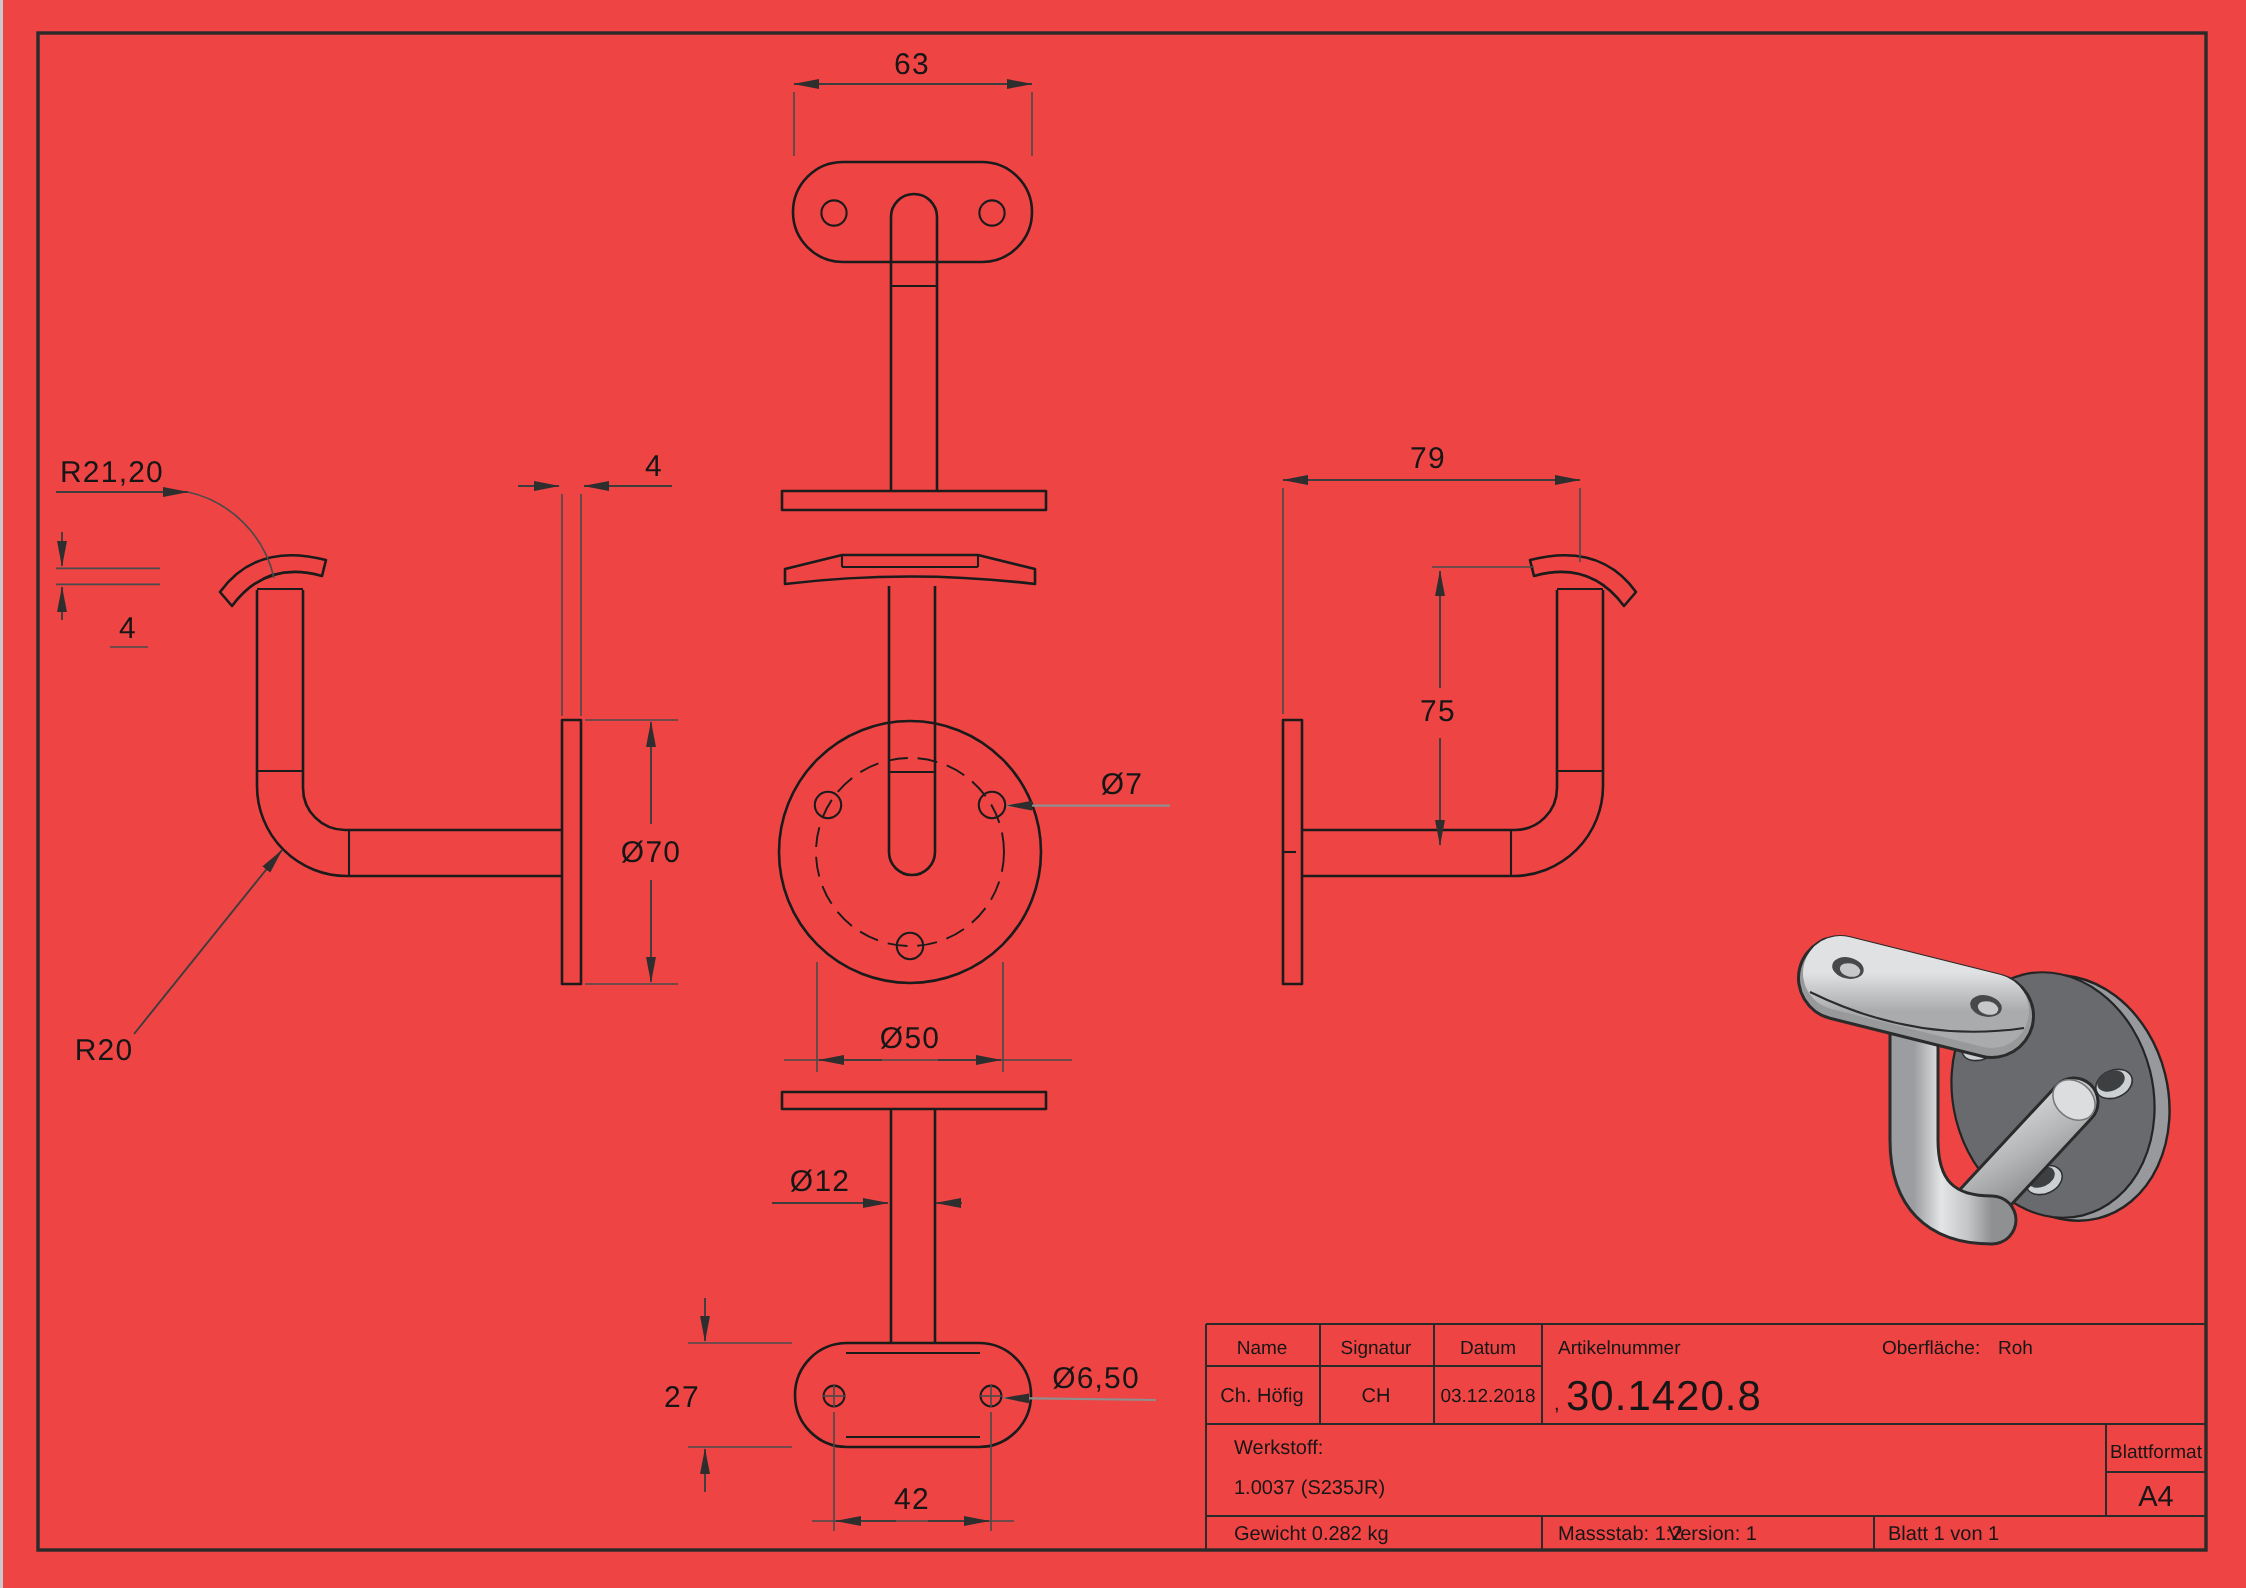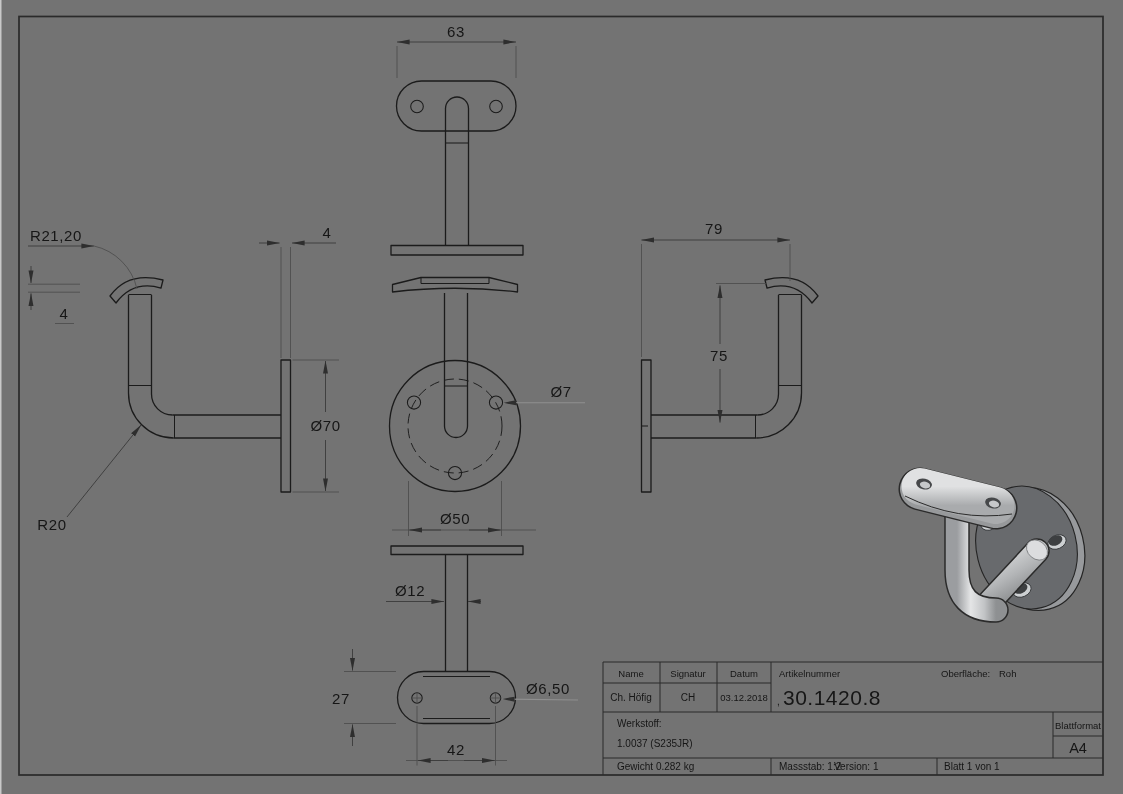--- a/index.html
+++ b/index.html
@@ -1,16 +1,16 @@
 <!DOCTYPE html>
 <html><head>
 <meta charset="utf-8">
 <style>
   html,body{margin:0;padding:0;background:#ffffff;}
-  .sheet{position:relative;width:1123px;height:794px;background:#737373;overflow:hidden;
+  .sheet{position:relative;width:1123px;height:794px;background:#ef4444;overflow:hidden;
          font-family:"Liberation Sans",sans-serif;}
   svg{position:absolute;left:0;top:0;}
   svg text{font-family:"Liberation Sans",sans-serif;fill:#161616;}
   .dt{font-size:15px;letter-spacing:0.6px;}
   .pl{stroke:#1b1b1b;stroke-width:1.3;fill:none;stroke-linejoin:round;}
   .pl2{stroke:#1b1b1b;stroke-width:1.05;fill:none;}
   .cc{stroke:#1b1b1b;stroke-width:0.95;fill:none;stroke-dasharray:10 5;}
   .th{stroke:#4a4a4a;stroke-width:0.8;fill:none;}
   .dm{stroke:#3d3d3d;stroke-width:0.95;fill:none;}
   .ld{stroke:#8f8f8f;stroke-width:1.1;fill:none;}

